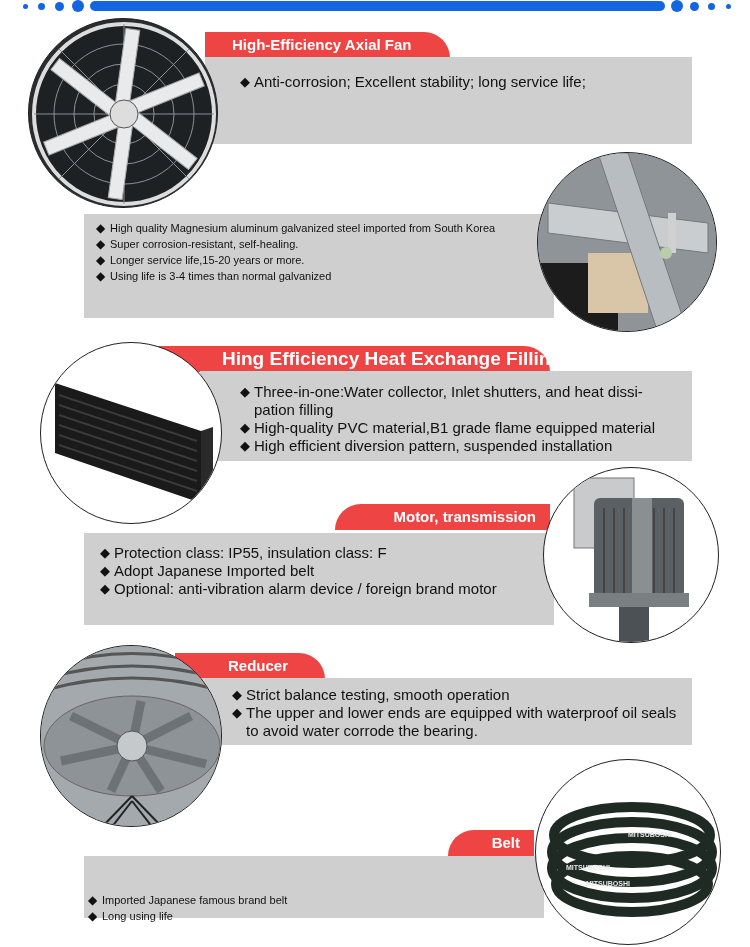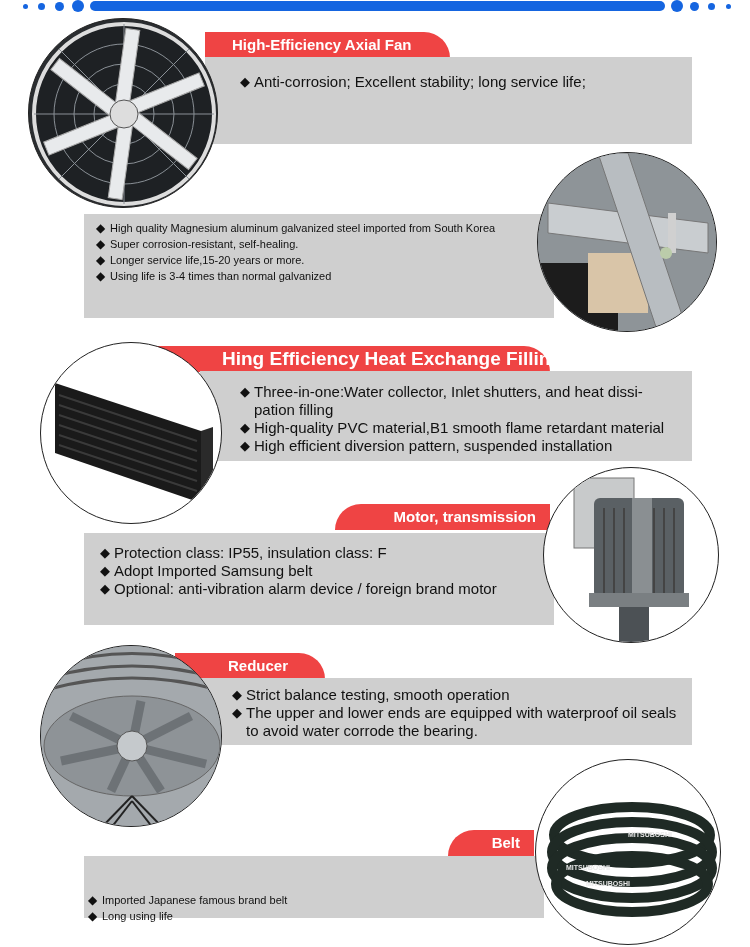--- a/index.html
+++ b/index.html
@@ -98,21 +98,21 @@
   </div>
 </div>
 
 <div>
   <div class="tab tab-right" style="left:150px;top:346px;width:400px;">
     <span style="padding-left:72px;font-size:19px;">Hing Efficiency Heat Exchange Fillings</span>
   </div>
   <div class="panel" style="left:200px;top:371px;width:492px;height:90px;"></div>
   <div class="bullets" style="left:240px;top:383px;width:450px;">
     <div class="li" style="padding-right:10px;">Three-in-one:Water collector, Inlet shutters, and heat dissi-pation filling</div>
-    <div class="li">High-quality PVC material,B1 smooth flame retardant material</div>
+    <div class="li">High-quality PVC material,B1 grade flame equipped material</div>
     <div class="li">High efficient diversion pattern, suspended installation</div>
   </div>
   <div class="circle" style="left:40px;top:342px;width:182px;height:182px;background:#fff;">
     <svg width="182" height="182" viewBox="0 0 182 182">
       <polygon points="14,40 160,88 160,160 14,110" fill="#1a1a1a"></polygon>
       <polygon points="160,88 172,84 172,156 160,160" fill="#2a2a2a"></polygon>
       <g stroke="#3a3a3a" stroke-width="2">
         <line x1="18" y1="52" x2="156" y2="98"></line>
           <line x1="18" y1="62" x2="156" y2="108"></line>
         <line x1="18" y1="72" x2="156" y2="118"></line>
@@ -124,21 +124,21 @@
   </div>
 </div>
 
 <div>
   <div class="tab tab-left" style="left:335px;top:504px;width:215px;">
     <span style="text-align:right;padding-right:14px;">Motor, transmission</span>
   </div>
   <div class="panel" style="left:84px;top:533px;width:470px;height:92px;"></div>
   <div class="bullets" style="left:100px;top:544px;width:450px;">
     <div class="li">Protection class: IP55, insulation class: F</div>
-    <div class="li">Adopt Imported Samsung belt</div>
+    <div class="li">Adopt Japanese Imported belt</div>
     <div class="li">Optional: anti-vibration alarm device / foreign brand motor</div>
   </div>
   <div class="circle" style="left:543px;top:467px;width:176px;height:176px;background:#fff;">
     <svg width="176" height="176" viewBox="0 0 176 176">
       <rect x="30" y="10" width="60" height="70" fill="#c8cacb" stroke="#777"></rect>
       <rect x="50" y="30" width="90" height="100" rx="6" fill="#5a6064"></rect>
       <g stroke="#444" stroke-width="2">
         <line x1="60" y1="40" x2="60" y2="125"></line>
           <line x1="70" y1="40" x2="70" y2="125"></line>
         <line x1="80" y1="40" x2="80" y2="125"></line>

